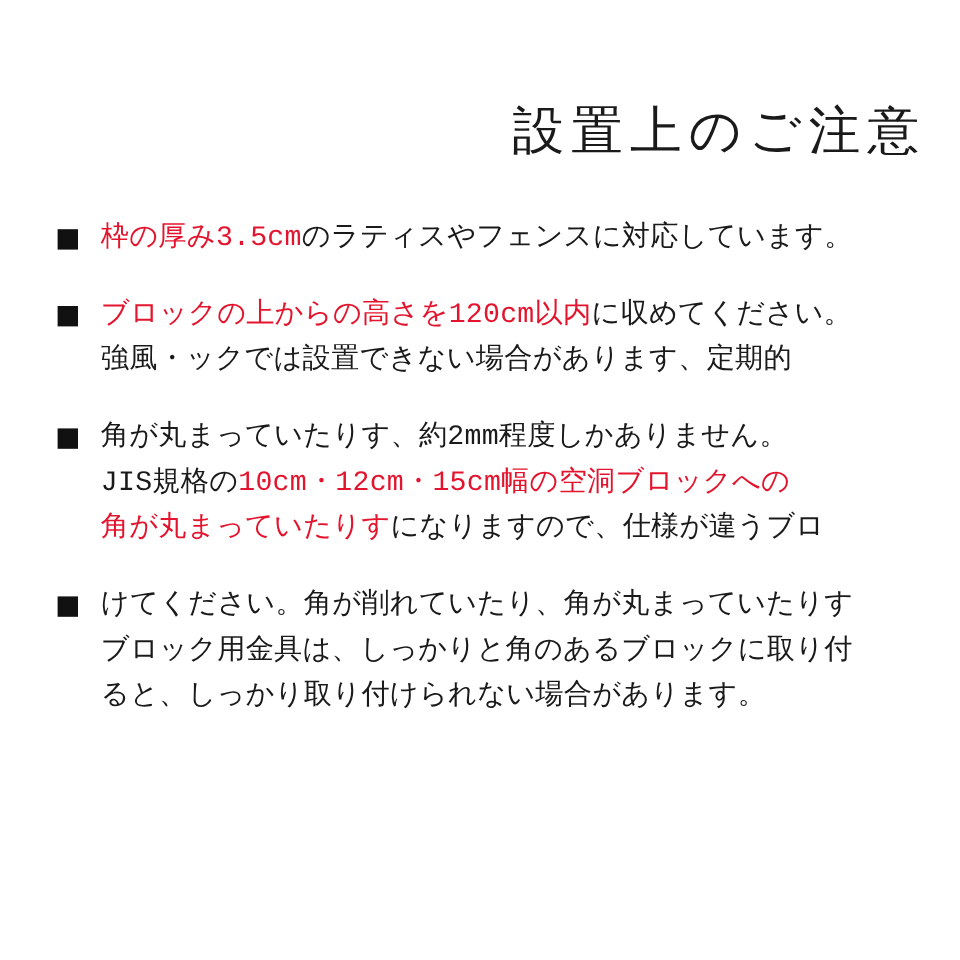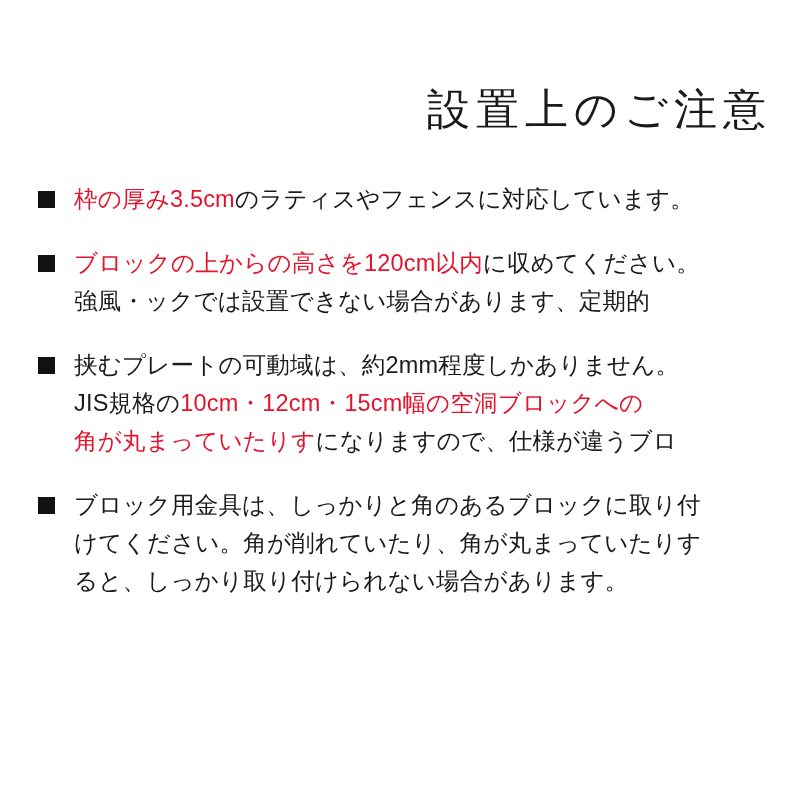--- a/index.html
+++ b/index.html
@@ -24,23 +24,24 @@
   .title {
     text-align: right;
     font-size: 43px;
     letter-spacing: 6px;
     font-weight: 400;
     color: #1a1a1a;
     margin: 0 0 44px 0;
     line-height: 1.2;
   }
   .notes {
-    margin: 4px;
+    margin: 14px;
     padding: 0 0 0 6px;
     list-style: none;
+    font-family: Liberation Mono, monospace;
   }
   .note {
     position: relative;
     padding-left: 36px;
     margin-bottom: 26px;
     font-size: 23.5px;
     line-height: 1.62;
     letter-spacing: 0.2px;
     color: #1a1a1a;
   }
@@ -87,29 +88,29 @@
       <span class="bullet"></span>
       <span class="note-body">
         <span class="note-line"><span class="red">ブロックの上からの高さを120cm以内</span><span>に収めてください。</span></span>
         <span class="note-line"><span>強風・ックでは設置できない場合があります、定期的</span></span>
       </span>
     </li>
 
     <li class="note note-3">
       <span class="bullet"></span>
       <span class="note-body">
-        <span class="note-line"><span>挟むプレートの可動域は、約2mm程度しかありません。</span></span>
+        <span class="note-line"><span>角が丸まっていたりす、約2mm程度しかありません。</span></span>
         <span class="note-line"><span>JIS規格の</span><span class="red">10cm・12cm・15cm幅の空洞ブロックへの</span></span>
         <span class="note-line"><span class="red">角が丸まっていたりす</span><span>になりますので、仕様が違うブロ</span></span>
       </span>
     </li>
 
     <li class="note note-4">
       <span class="bullet"></span>
       <span class="note-body">
+        <span class="note-line"><span>けてください。角が削れていたり、角が丸まっていたりす</span></span>
         <span class="note-line"><span>ブロック用金具は、しっかりと角のあるブロックに取り付</span></span>
-        <span class="note-line"><span>けてください。角が削れていたり、角が丸まっていたりす</span></span>
         <span class="note-line"><span>ると、しっかり取り付けられない場合があります。</span></span>
       </span>
     </li>
 
   </ul>
 </div>
 
 </body></html>

